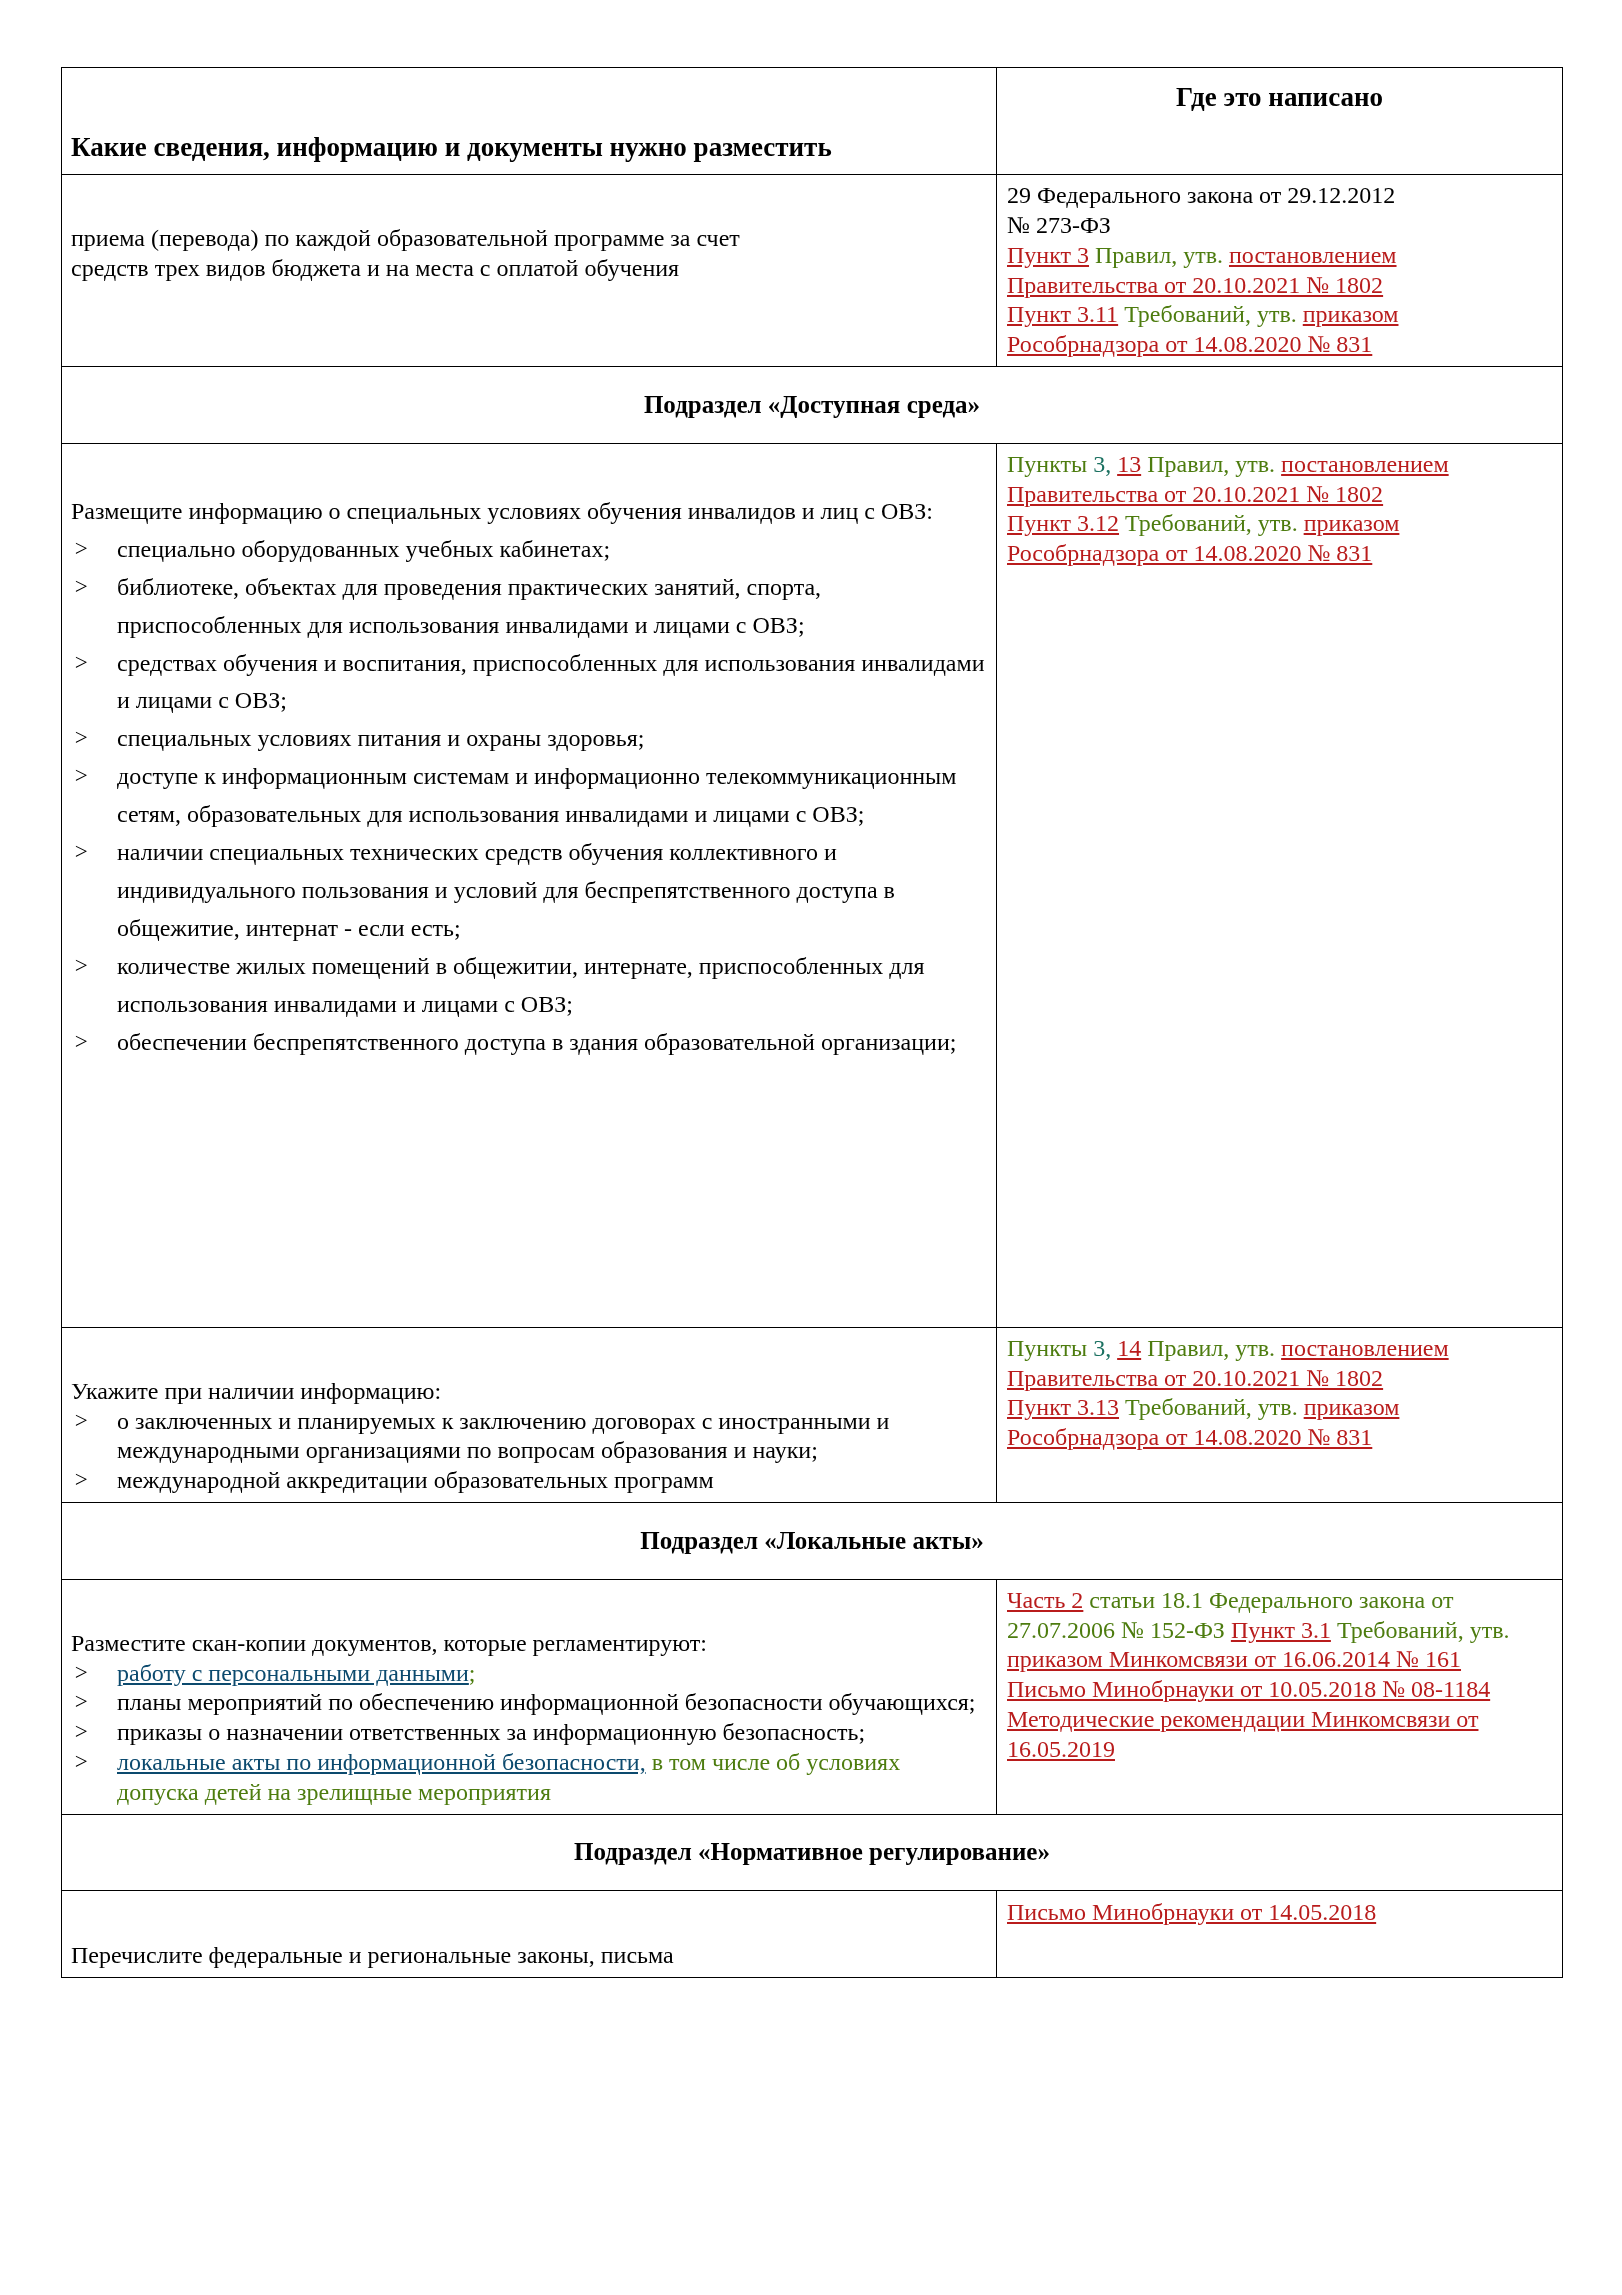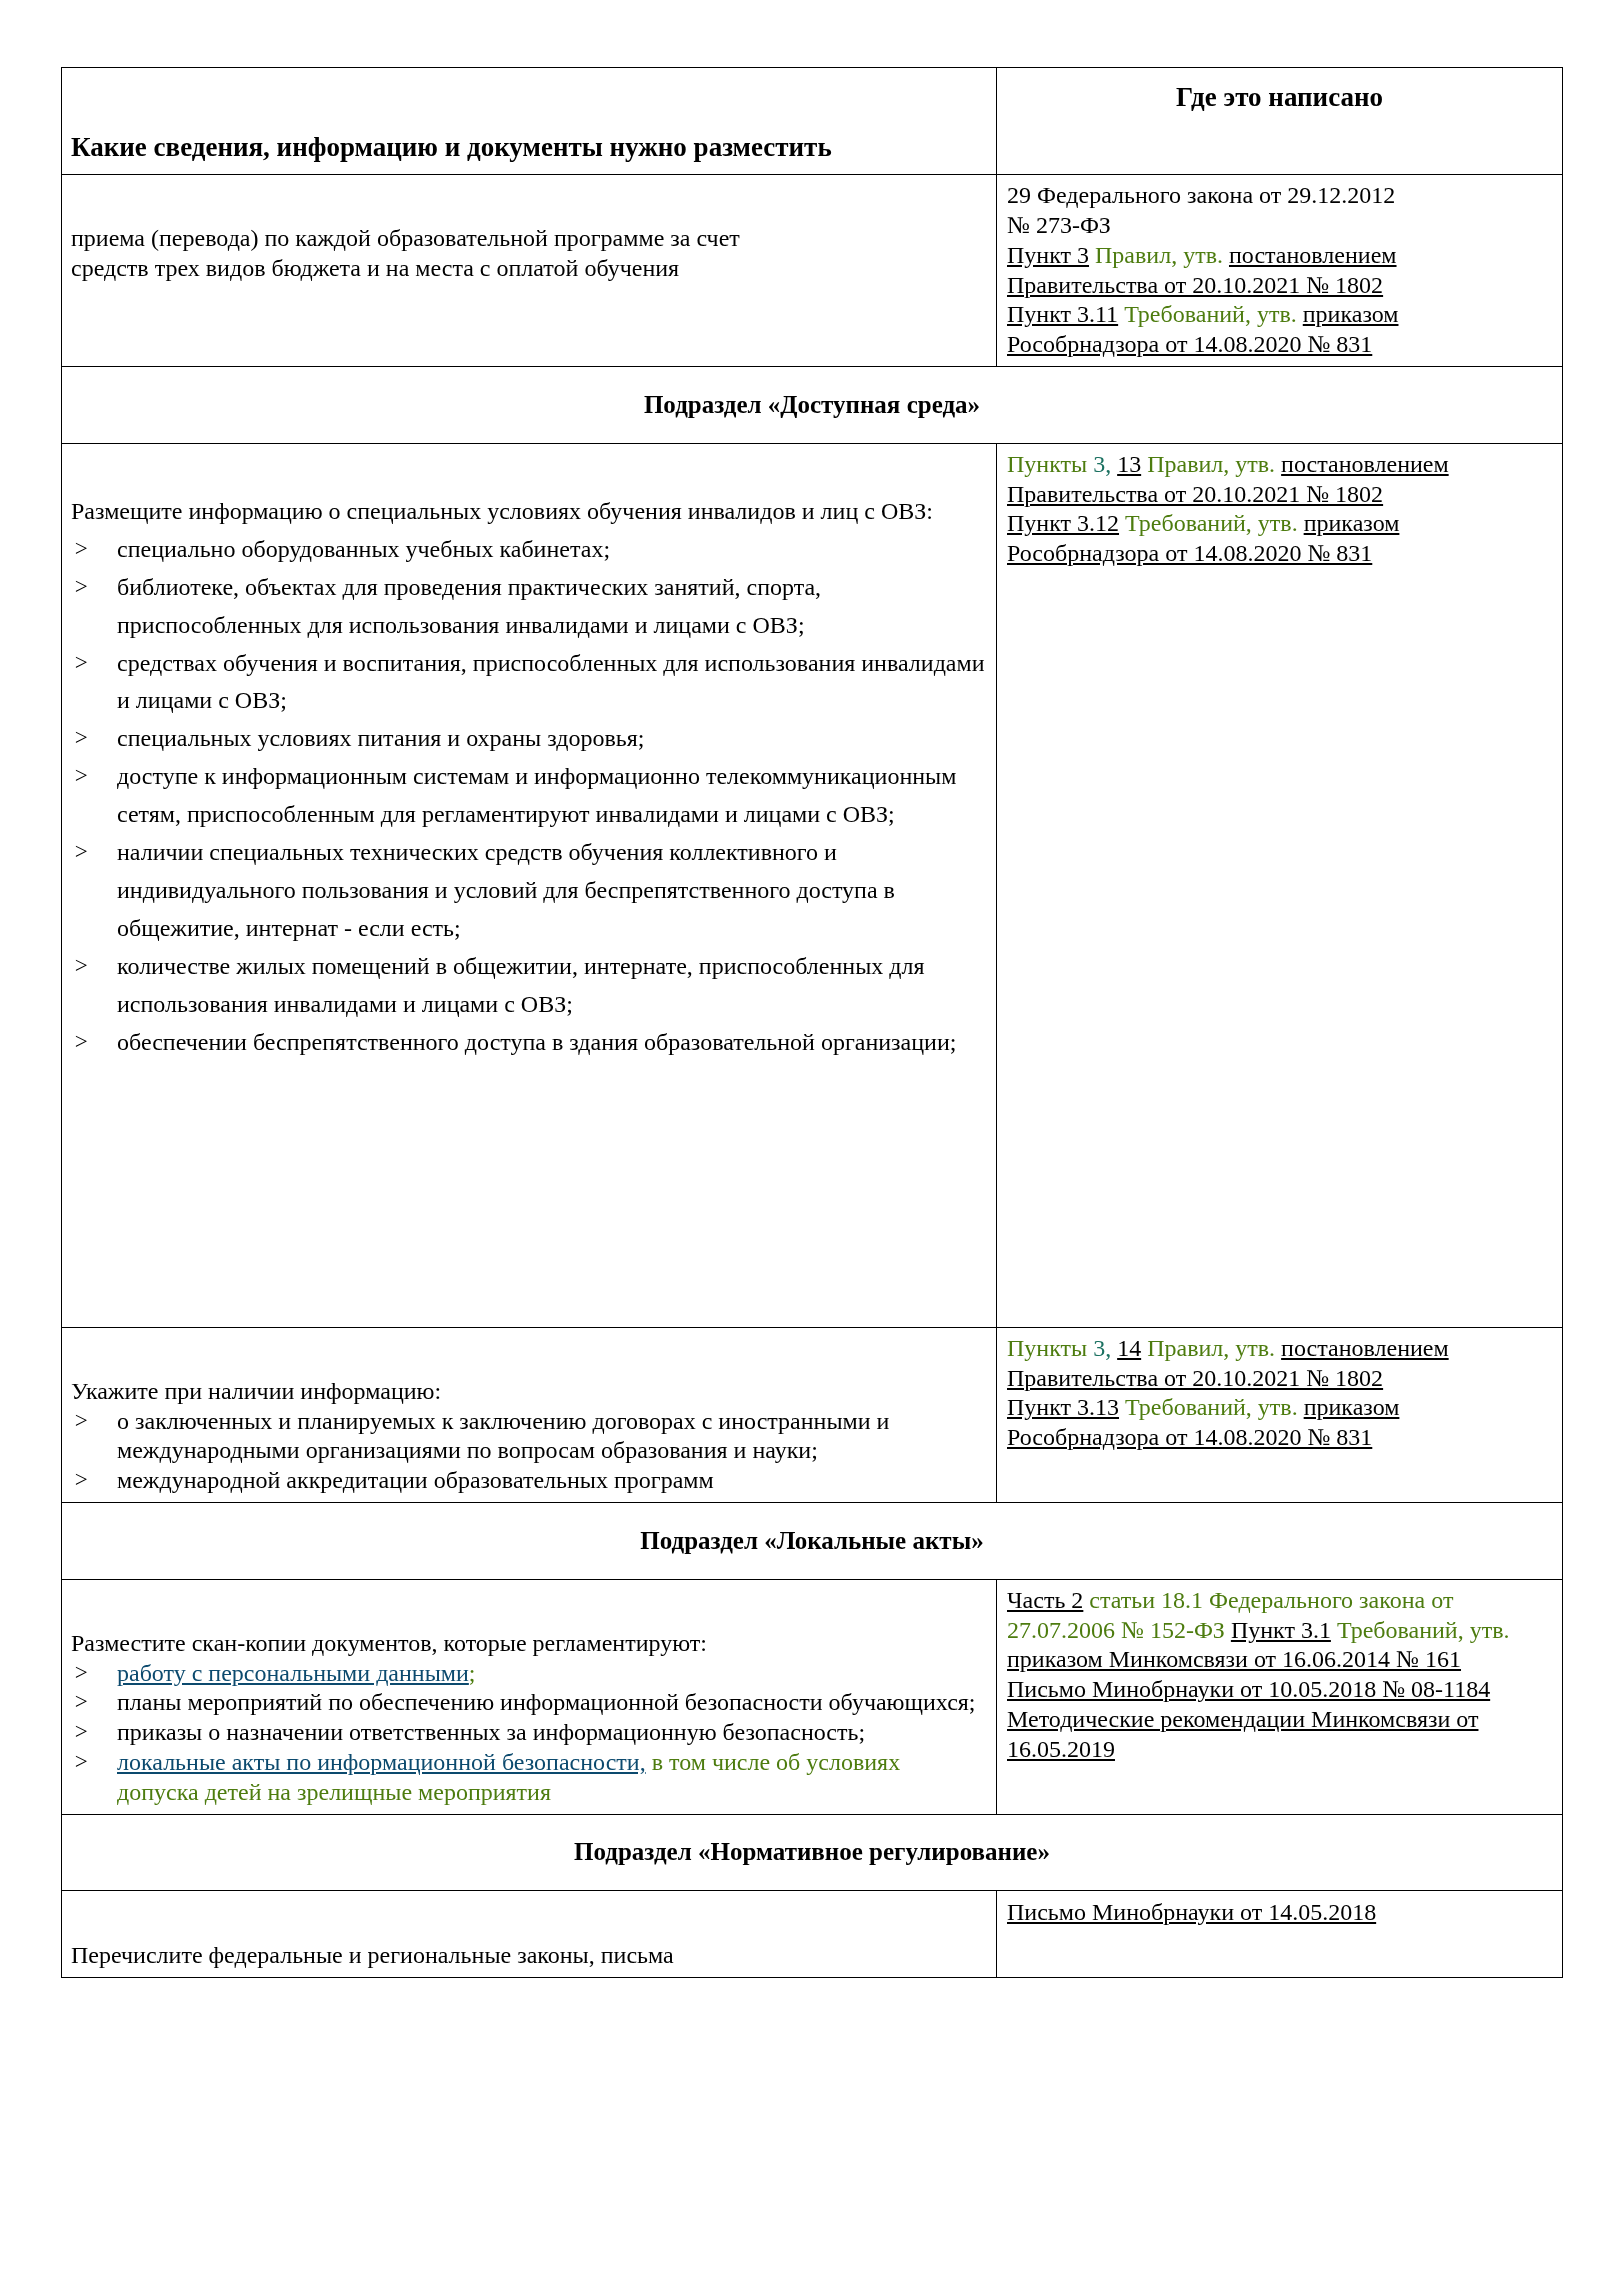--- a/index.html
+++ b/index.html
@@ -99,21 +99,21 @@
   }
   .sec-left {
     text-align: left;
     font-weight: bold;
     font-size: 25px;
     padding: 18px 9px 18px 9px;
   }
 
   
   a.lnk {
-    color: #000000;
+    color: #b91c1c;
     text-decoration: underline;
     text-underline-offset: 1.9px;
   }
   span.gnl {              
     color: #1a7060;
     text-decoration: none;
   }
   a.lnk-blue {
     color: #0c4a6e;
     text-decoration: underline;
@@ -175,21 +175,21 @@
 
     <tr>
       <td class="clip-cell">
         <div class="cell-pad loose clip-inner">
           <p class="lead">Размещите информацию о специальных условиях обучения инвалидов и лиц с ОВЗ:</p>
           <ul class="chev">
             <li>специально оборудованных учебных кабинетах;</li>
             <li>библиотеке, объектах для проведения практических занятий, спорта, приспособленных для использования инвалидами и лицами с ОВЗ;</li>
             <li>средствах обучения и воспитания, приспособленных для использования инвалидами и лицами с ОВЗ;</li>
             <li>специальных условиях питания и охраны здоровья;</li>
-            <li>доступе к информационным системам и информационно телекоммуникационным сетям, приспособленным для регламентируют инвалидами и лицами с ОВЗ;</li>
+            <li>доступе к информационным системам и информационно телекоммуникационным сетям, образовательных для использования инвалидами и лицами с ОВЗ;</li>
             <li>наличии специальных технических средств обучения коллективного и индивидуального пользования и условий для беспрепятственного доступа в общежитие, интернат - если есть;</li>
             <li>количестве жилых помещений в общежитии, интернате, приспособленных для использования инвалидами и лицами с ОВЗ;</li>
             <li>обеспечении беспрепятственного доступа в здания образовательной организации;</li>
           </ul>
         </div>
       </td>
       <td>
         <div class="cell-pad-right tight">
           <div>
             <span class="blk">Пункты </span><span class="gnl">3,</span> <a class="lnk" href="#">13</a><span class="blk"> Правил, утв. </span><a class="lnk" href="#">постановлением Правительства от 20.10.2021 № 1802</a>

